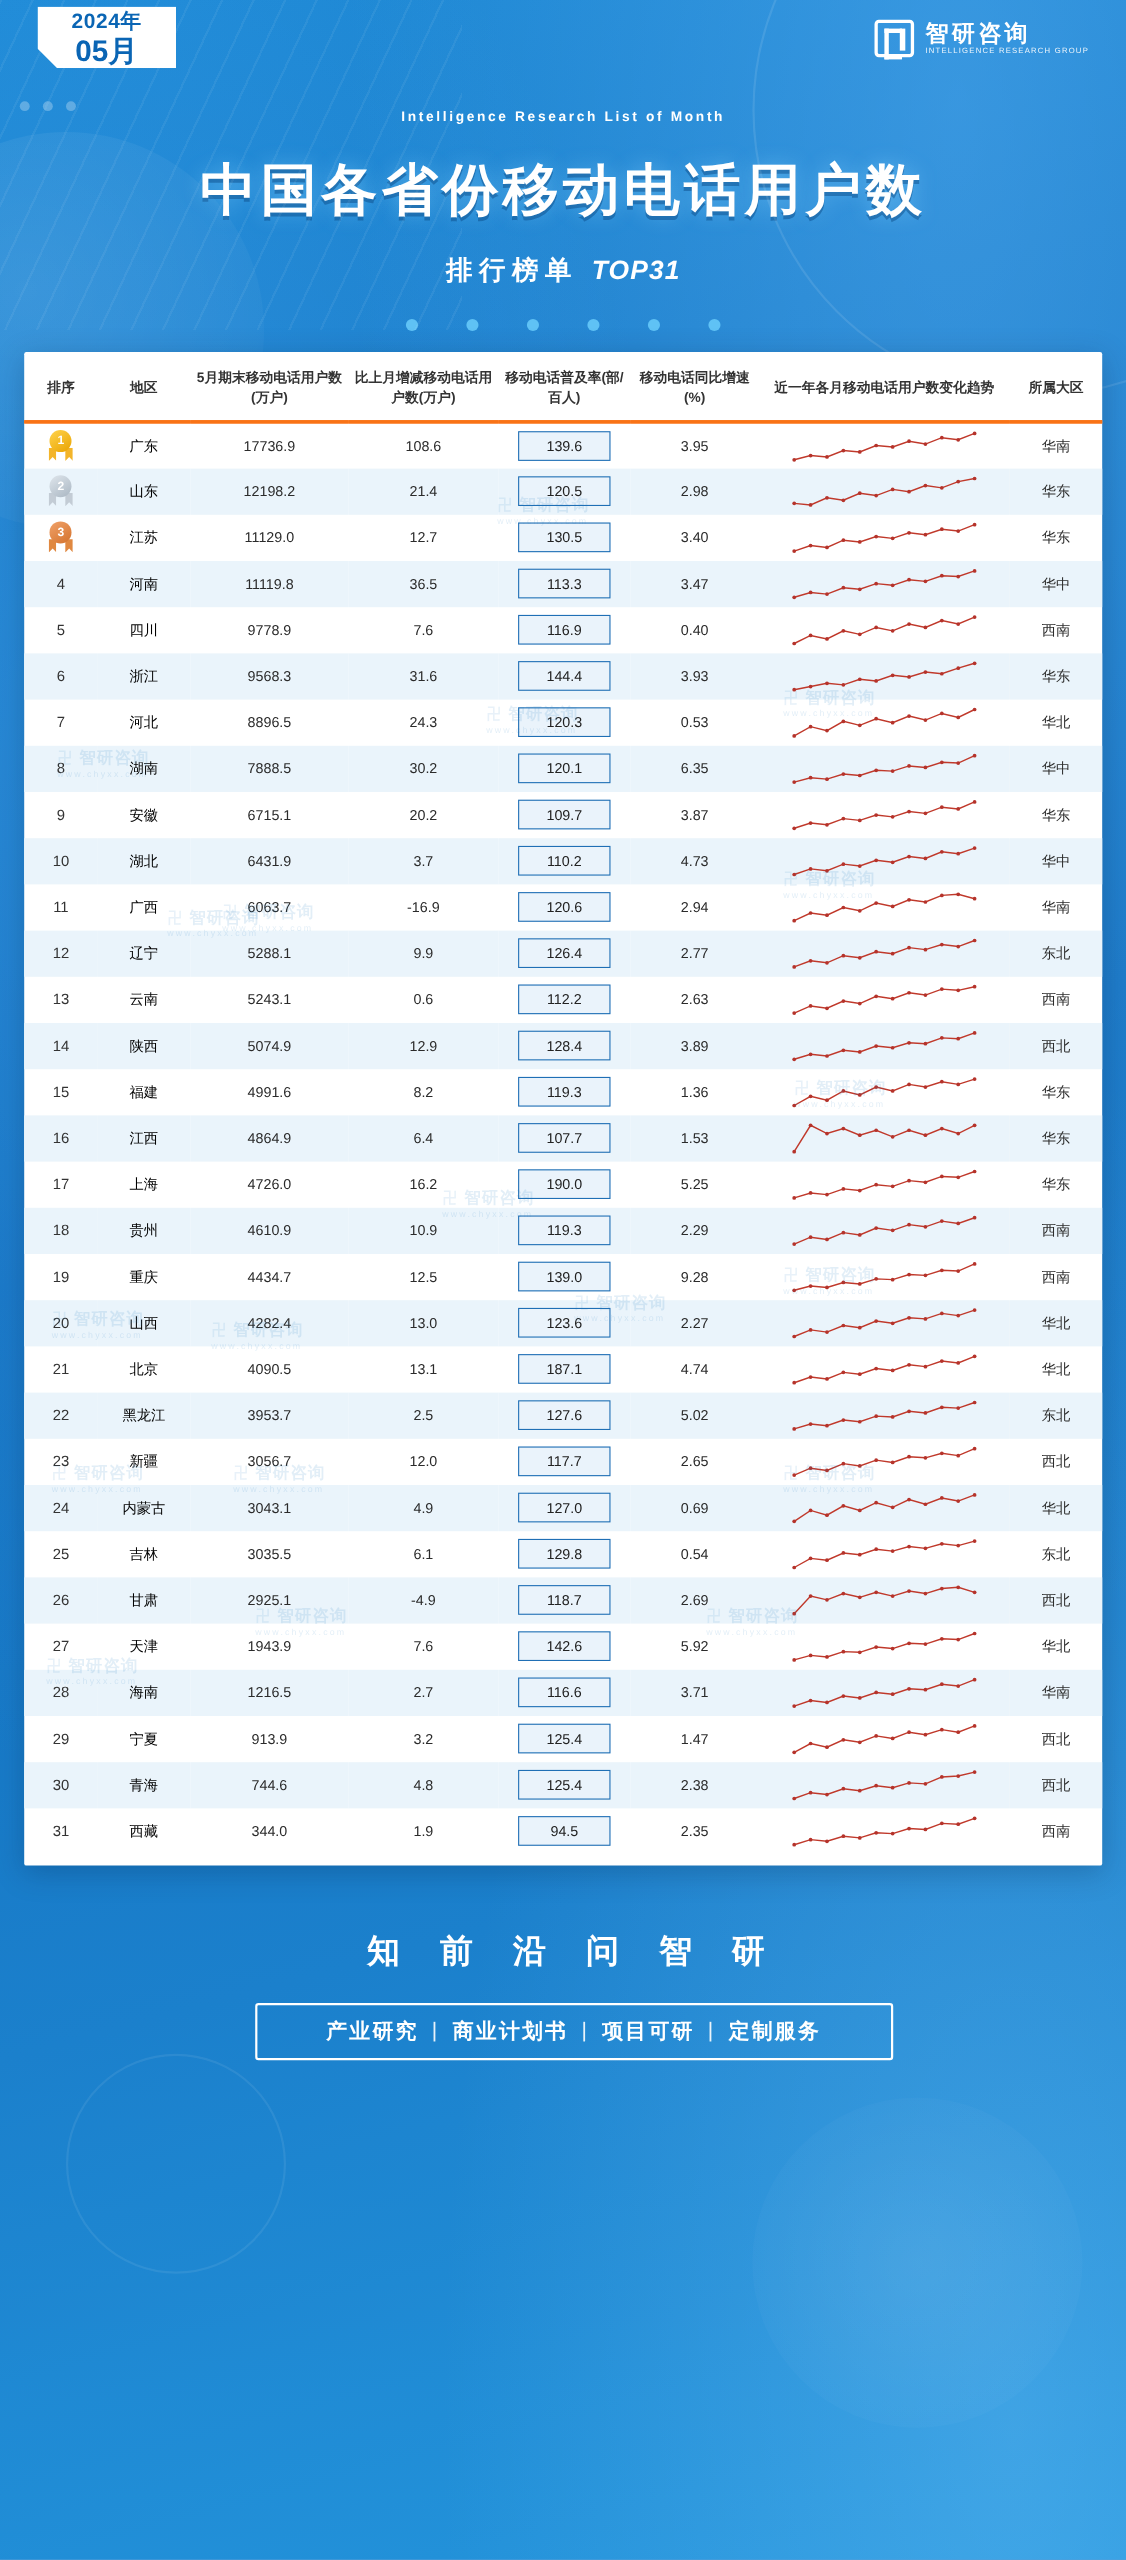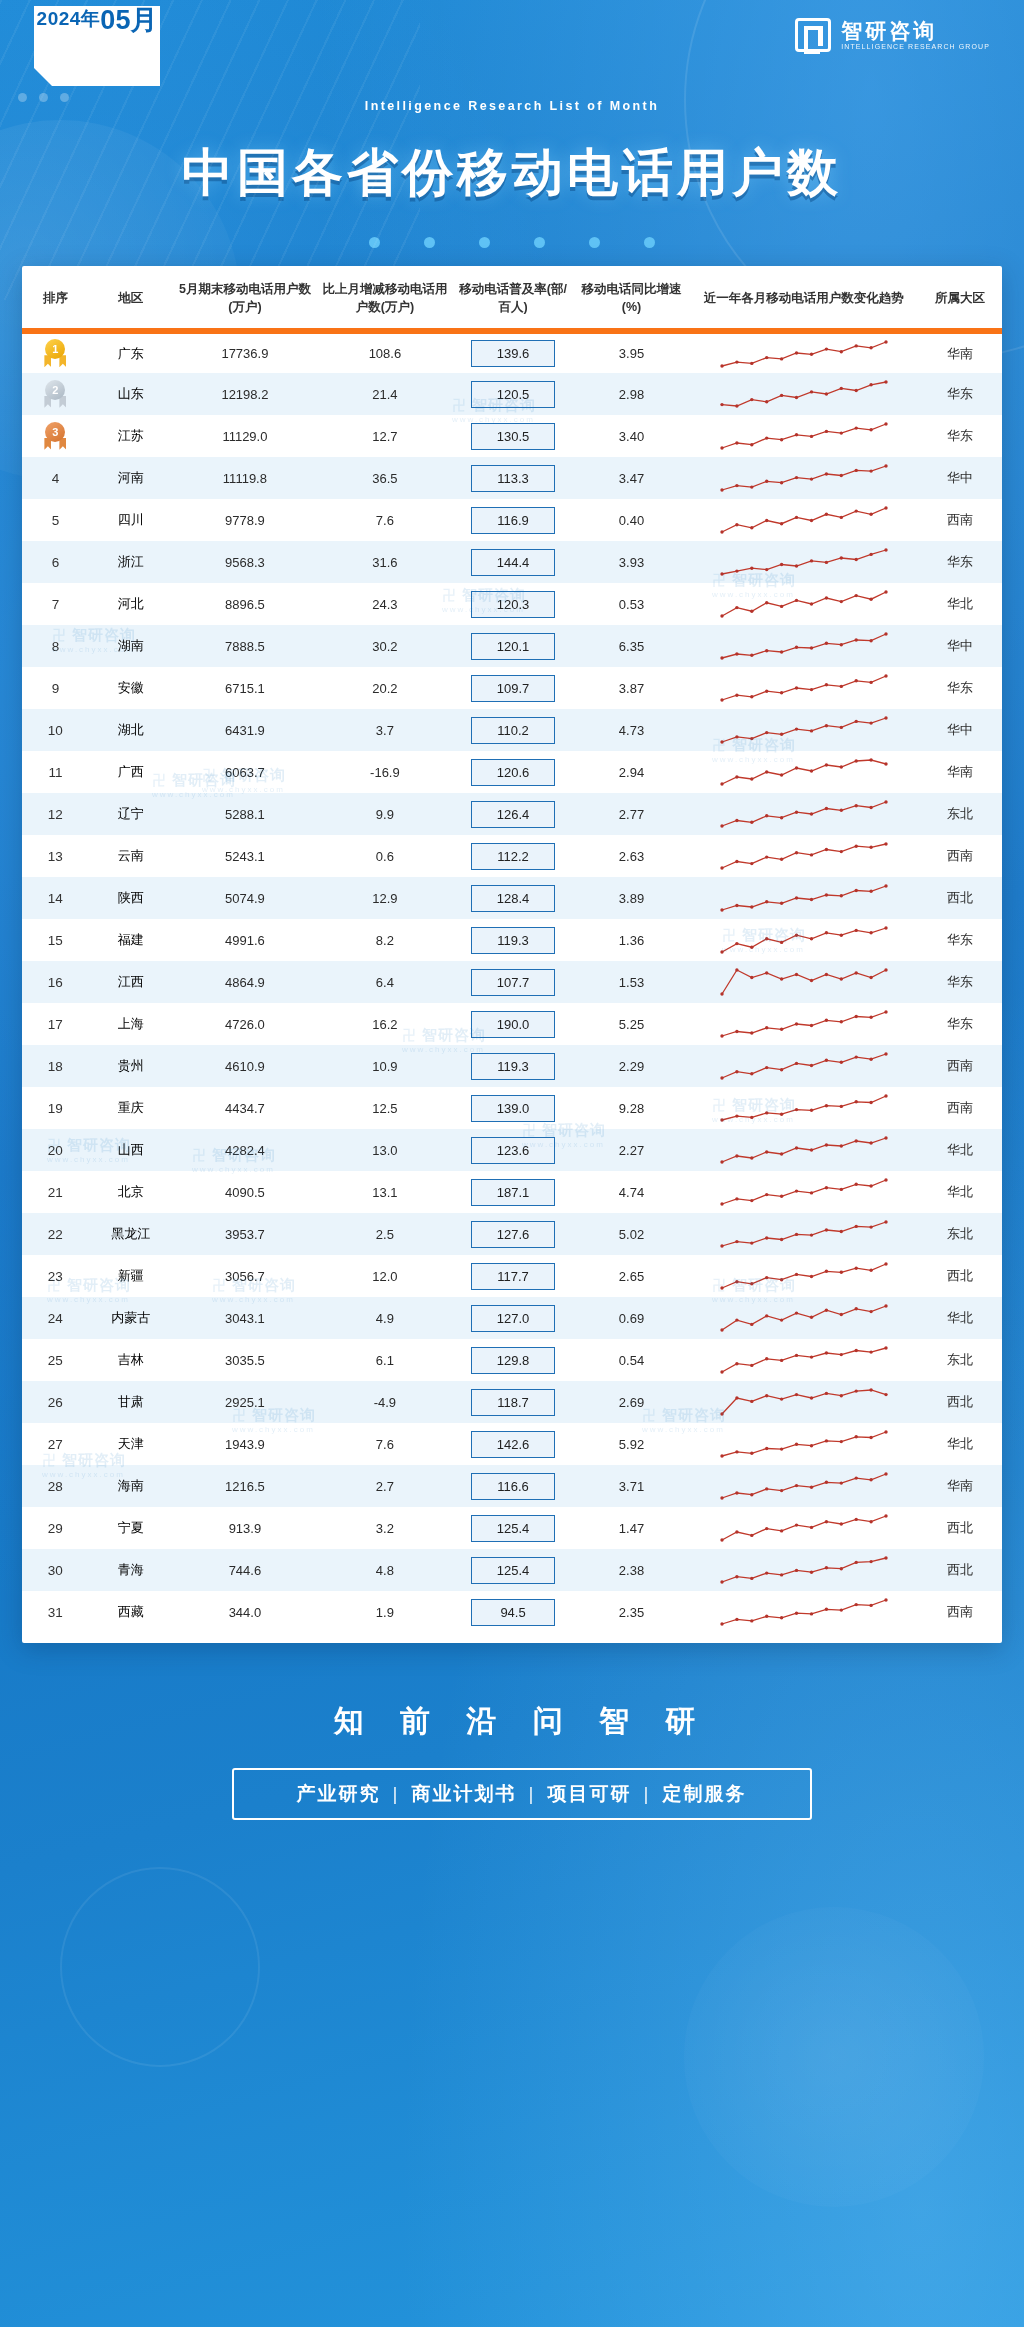--- a/index.html
+++ b/index.html
@@ -30,24 +30,24 @@
     background: repeating-linear-gradient(115deg, rgba(255,255,255,0.06) 0 2px, rgba(255,255,255,0) 2px 26px);
     pointer-events: none;
   }
   .dots-tl { position:absolute; left: 18px; top: 88px; pointer-events:none; }
   .dots-tl span { display:inline-block; width:9px; height:9px; border-radius:50%; background: rgba(255,255,255,0.28); margin-right: 12px; }
 
   
   .topbar { position: relative; height: 92px; }
   .datebox {
     position: absolute; left: 34px; top: 6px;
-    width: 126px; height: 80px;
+    width: 126px; height: 56px;
     background: #ffffff;
     clip-path: polygon(0 0, 100% 0, 100% 100%, 18px 100%, 0 calc(100% - 18px));
-    display: flex; flex-direction: row; align-items: flex-start; justify-content: center;
+    display: flex; flex-direction: column; align-items: center; justify-content: center;
     color: #0a65b4;
   }
   .datebox .y { font-size: 19px; font-weight: bold; letter-spacing: .5px; }
   .datebox .m { font-size: 27px; font-weight: bold; line-height: 1.1; }
 
   .brand { position: absolute; right: 34px; top: 18px; display: flex; align-items: center; gap: 10px; }
   .brand .logomark {
     width: 36px; height: 34px; border: 3px solid #ffffff; border-radius: 4px;
     position: relative; flex: none;
   }
@@ -91,21 +91,21 @@
     background: #ffffff;
     border-radius: 2px;
     padding: 0 0 10px 0;
     box-shadow: 0 6px 26px rgba(0,35,70,.25);
   }
   table { width: 100%; border-collapse: collapse; table-layout: fixed; }
   thead th {
     font-size: 12.5px; color: #333; font-weight: bold; padding: 14px 2px 12px;
     vertical-align: middle; line-height: 1.45;
   }
-  thead tr { border-bottom: 6px solid #f97316; }
+  thead tr { border-bottom: 3px solid #f97316; }
   tbody td {
     font-size: 13px; color: #2b2b2b; text-align: center; height: 42px; vertical-align: middle;
   }
   tbody tr.alt { background: #eaf4fb; }
   .col-rank { width: 62px; }
   .col-region { width: 78px; }
   .col-users { width: 134px; }
   .col-delta { width: 126px; }
   .col-pop { width: 112px; }
   .col-yoy { width: 108px; }
@@ -188,20 +188,24 @@
       <div class="btext">
         <div class="bname">智研咨询</div>
         <div class="bsub">INTELLIGENCE RESEARCH GROUP</div>
       </div>
     </div>
   </div>
 
   <div class="titles">
     <div class="t-en">Intelligence Research List of Month</div>
     <div class="t-main">中国各省份移动电话用户数</div>
+    <div class="t-rank">
+      <span>排行榜单</span>
+      <span class="top">TOP31</span>
+    </div>
   </div>
 
   <div class="dots-row">
     <span></span><span></span><span></span><span></span><span></span><span></span>
   </div>
 
   <div class="card">
     <table>
       <colgroup>
         <col class="col-rank">

